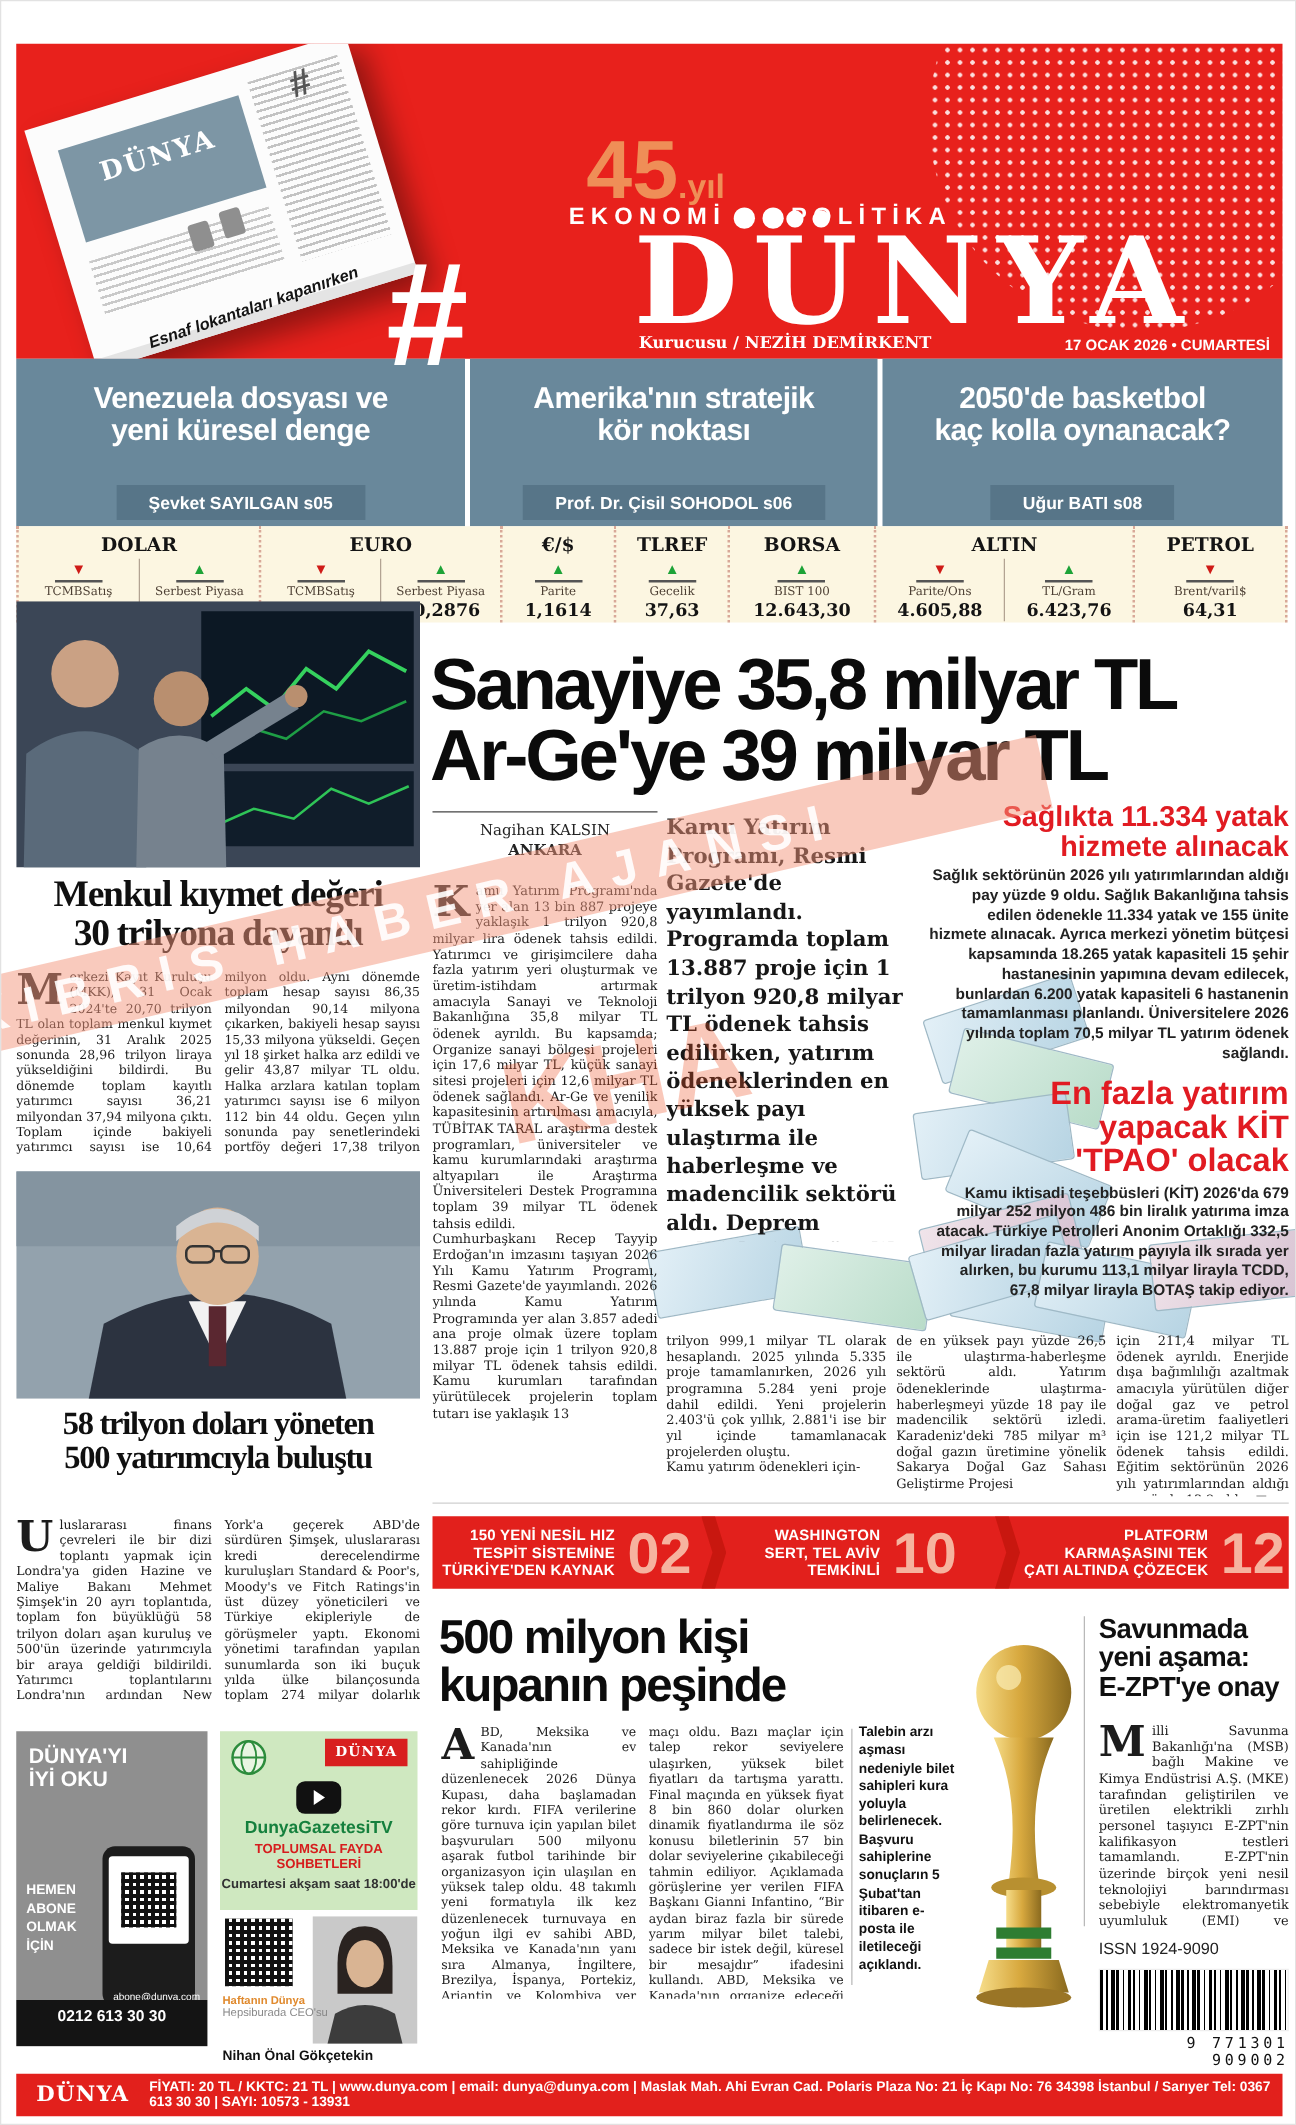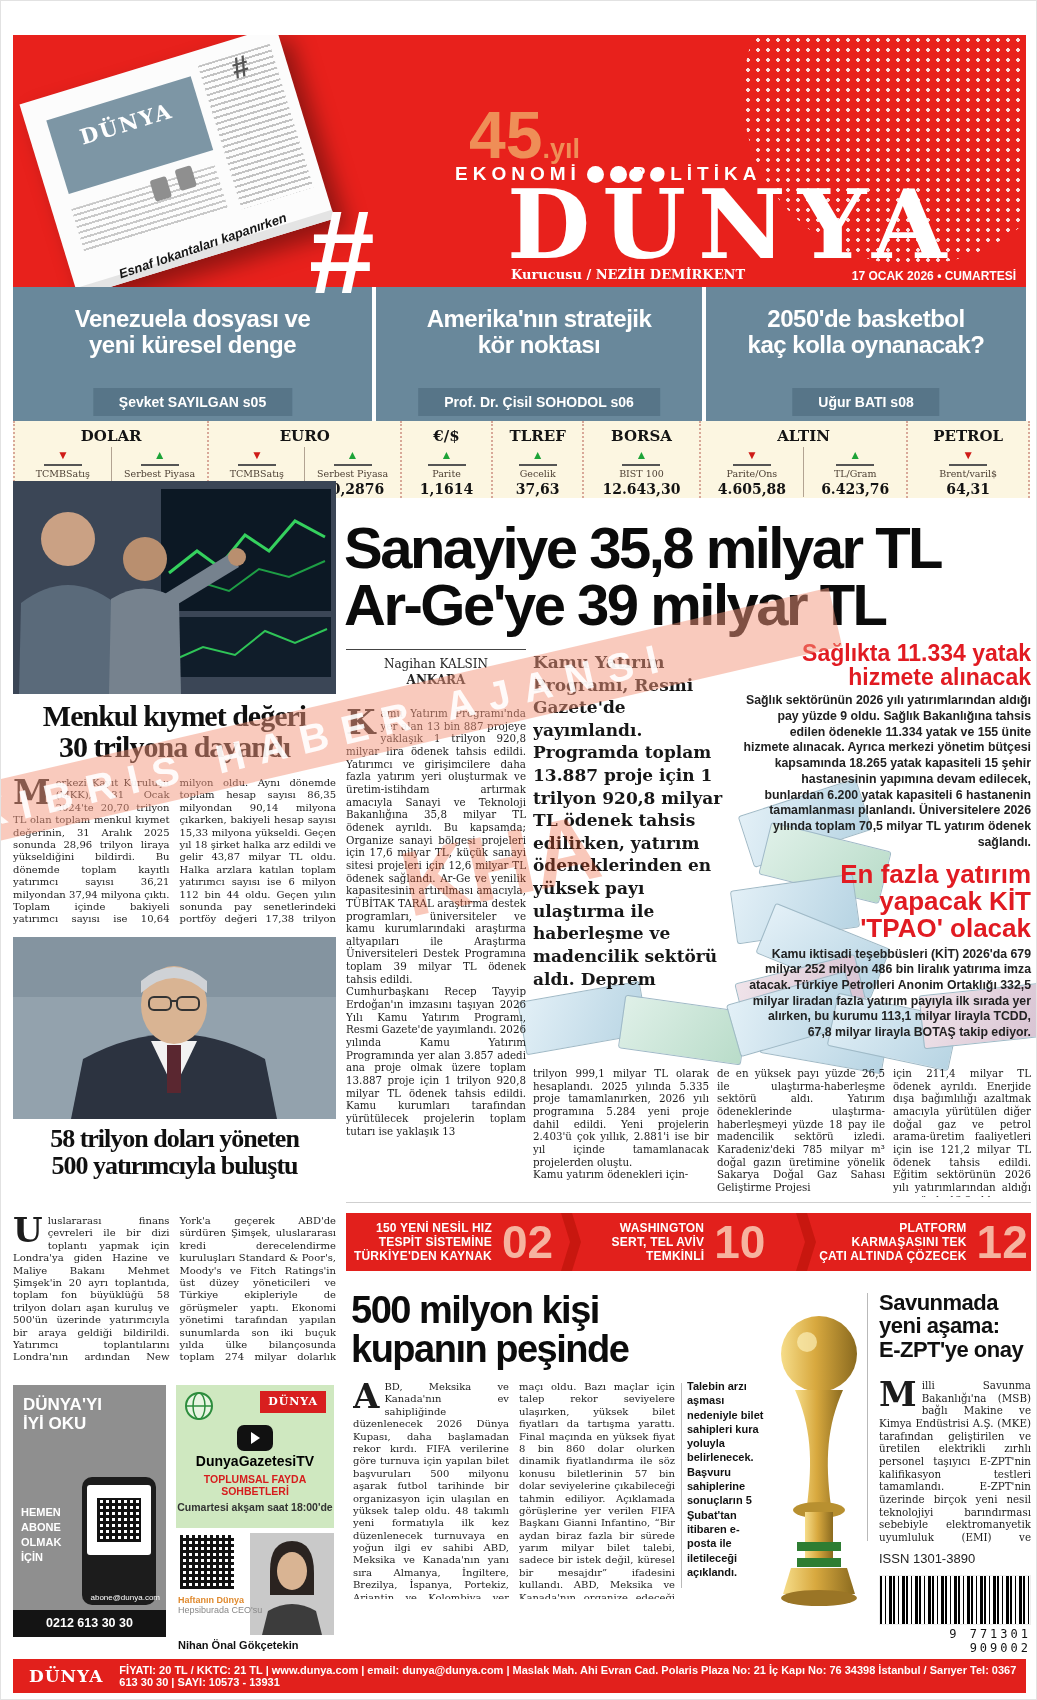--- a/index.html
+++ b/index.html
@@ -83,28 +83,28 @@
   .vrule{border-left:1px solid #b9b9b9}
   
   .subbox{left:12px;top:1384px;width:153px;height:252px;background:#8f8f8f;overflow:hidden}
   .subbox .t{color:#fff;font:700 17px/1.12 "Liberation Sans",sans-serif;padding:10px 0 0 10px;white-space:pre-line}
   .subbox .side{position:absolute;left:8px;top:120px;color:#fff;font:700 11px/1.35 "Liberation Sans",sans-serif;white-space:pre-line}
   .phone{position:absolute;right:10px;top:92px;width:64px;height:112px;background:#1c1c1c;border-radius:10px;padding:8px 5px}
   .screen{background:#fff;height:70px;border-radius:3px;display:flex;align-items:center;justify-content:center}
   .qr{background:repeating-linear-gradient(0deg,#111 0 3px,transparent 3px 6px),
                  repeating-linear-gradient(90deg,#111 0 3px,#fff 3px 6px)}
   .subbox .em{position:absolute;right:6px;top:208px;color:#fff;font:400 8px "Liberation Sans",sans-serif}
-  .subbar{position:absolute;left:0;right:0;bottom:0;height:27px;background:#141414;color:#fff;
+  .subbar{position:absolute;left:0;right:0;bottom:0;height:37px;background:#141414;color:#fff;
           font:700 12.5px/27px "Liberation Sans",sans-serif;text-align:center}
   .tvbox{left:175px;top:1384px;width:158px;height:143px;background:#cfe8c0;overflow:hidden}
   .tv-top{display:flex;justify-content:space-between;padding:6px 8px 0 8px;align-items:flex-start}
   .minilogo{background:#d81f1f;color:#fff;font:700 11px/22px "DejaVu Serif",serif;padding:0 8px;letter-spacing:1px}
   .play{width:36px;height:26px;background:#111;border-radius:7px;margin:4px auto 2px;display:flex;align-items:center;justify-content:center}
   .play span{width:0;height:0;border-left:9px solid #fff;border-top:6px solid transparent;border-bottom:6px solid transparent}
-  .tv-ch{text-align:center;font:700 14px "Liberation Sans",sans-serif;color:#000000}
+  .tv-ch{text-align:center;font:700 14px "Liberation Sans",sans-serif;color:#15803d}
   .tv-prog{text-align:center;font:700 10.5px "Liberation Sans",sans-serif;color:#d61d1d;margin-top:4px}
   .tv-time{text-align:center;font:700 10.5px "Liberation Sans",sans-serif;color:#333;margin-top:4px}
   .tvsub{left:175px;top:1532px;width:158px;height:124px}
   .guest-cap{font:700 9px "Liberation Sans",sans-serif;color:#e08a2e}
   .guest-title{font:400 9px "Liberation Sans",sans-serif;color:#888}
   .guest-name{font:700 11px "Liberation Sans",sans-serif;color:#111}
   
   .wc-head{left:350px;top:1290px;width:345px;font:700 38px/1.02 "Liberation Sans",sans-serif;color:#0c0c0c;letter-spacing:-1.5px}
   .wc-cap{left:686px;top:1378px;width:78px;font:700 11px/1.3 "Liberation Sans",sans-serif;color:#111}
   .def-head{left:878px;top:1290px;width:154px;font:700 22px/1.06 "Liberation Sans",sans-serif;color:#101010;letter-spacing:-.5px}
@@ -389,21 +389,21 @@
       <path d="M22 258 L78 258 L86 284 L14 284 Z" fill="url(#gold)"></path>
       <ellipse cx="50" cy="288" rx="38" ry="8" fill="#9a7526"></ellipse>
     </svg>
   </div>
 
   <div class="abs vrule" style="left:866px;top:1292px;height:248px"></div>
   <div class="abs def-head pl">Savunmada
 yeni aşama:
 E-ZPT'ye onay</div>
   <div class="abs serif body103 j dc clip" style="left:878px;top:1378px;width:152px;height:165px">Milli Savunma Bakanlığı'na (MSB) bağlı Makine ve Kimya Endüstrisi A.Ş. (MKE) tarafından geliştirilen ve üretilen elektrikli zırhlı personel taşıyıcı E-ZPT'nin kalifikasyon testleri tamamlandı. E-ZPT'nin üzerinde birçok yeni nesil teknolojiyi barındırması sebebiyle elektromanyetik uyumluluk (EMI) ve elektromanyetik girişim (EMC) testleri de tamamlandı. s02</div>
-  <div class="abs issn">ISSN 1301-3890</div>
+  <div class="abs issn">ISSN 1924-9090</div>
   <div class="abs" style="left:878px;top:1574px;width:152px">
     <div class="bars"></div>
     <div class="bar-num">9 771301 909002</div>
   </div>
 
   <div class="abs subbox">
     <div class="t pl">DÜNYA'YI
 İYİ OKU</div>
     <div class="side pl">HEMEN
 ABONE

